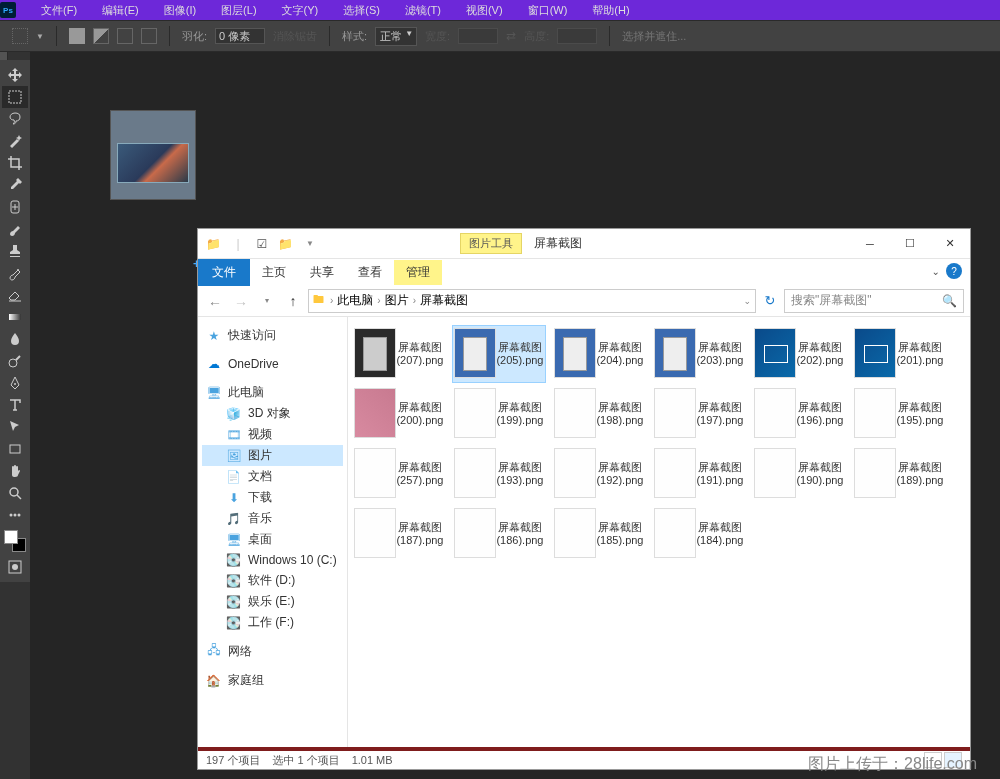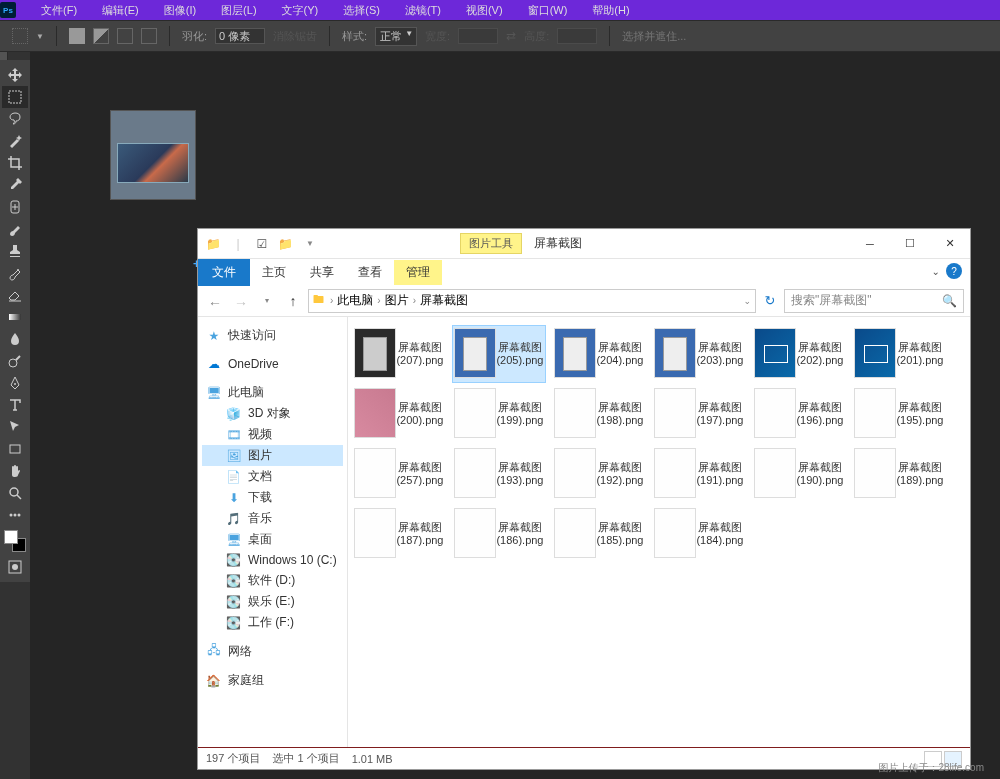--- a/index.html
+++ b/index.html
@@ -90,25 +90,25 @@
 .exp-thumb.dark { background: #2a2a2a; }
 .exp-thumb.blue { background: #3a6ab0; }
 .exp-thumb.desk { background: linear-gradient(135deg, #0a4a8a, #0a6aaa); }
 .exp-thumb.desk::after { content: ""; position: absolute; left: 50%; top: 50%; width: 22px; height: 16px; border: 1px solid #fff; margin: -8px 0 0 -11px; }
 .exp-thumb.photo { background: linear-gradient(45deg, #d88aa0, #c87a90); }
 .exp-thumb.white { background: #fefefe; }
 .exp-thumb-inner-win { position: absolute; left: 8px; top: 8px; right: 8px; bottom: 6px; background: #eee; border: 1px solid #999; }
 .exp-thumb.dark .exp-thumb-inner-win { background: #ccc; }
 .exp-fname { font-size: 11px; color: #333; text-align: center; line-height: 1.2; max-width: 90px; }
 
-.exp-status { height: 22px; border-top: 1px solid #7f1d1d; display: flex; align-items: center; font-size: 11px; color: #555; padding: 0 8px; gap: 12px; }
+.exp-status { height: 22px; border-top: 4px solid #7f1d1d; display: flex; align-items: center; font-size: 11px; color: #555; padding: 0 8px; gap: 12px; }
 .exp-status-right { margin-left: auto; display: flex; gap: 2px; }
 .exp-view-sw { width: 18px; height: 16px; border: 1px solid #ccc; }
 
-.watermark { position: absolute; right: 16px; bottom: 4px; font-size: 10px; color: #888; margin-left: 13px; }
+.watermark { position: absolute; right: 23px; bottom: 4px; font-size: 16px; color: #888; margin-left: 13px; }
 </style>
 </head>
 <body>
 
 <div class="ps-app">
   <div class="ps-menubar">
     <div class="ps-logo">Ps</div>
     <div id="ps-menu-host" style="display: flex;">
         <span class="ps-menu-item">文件(F)</span>
         <span class="ps-menu-item">编辑(E)</span>

